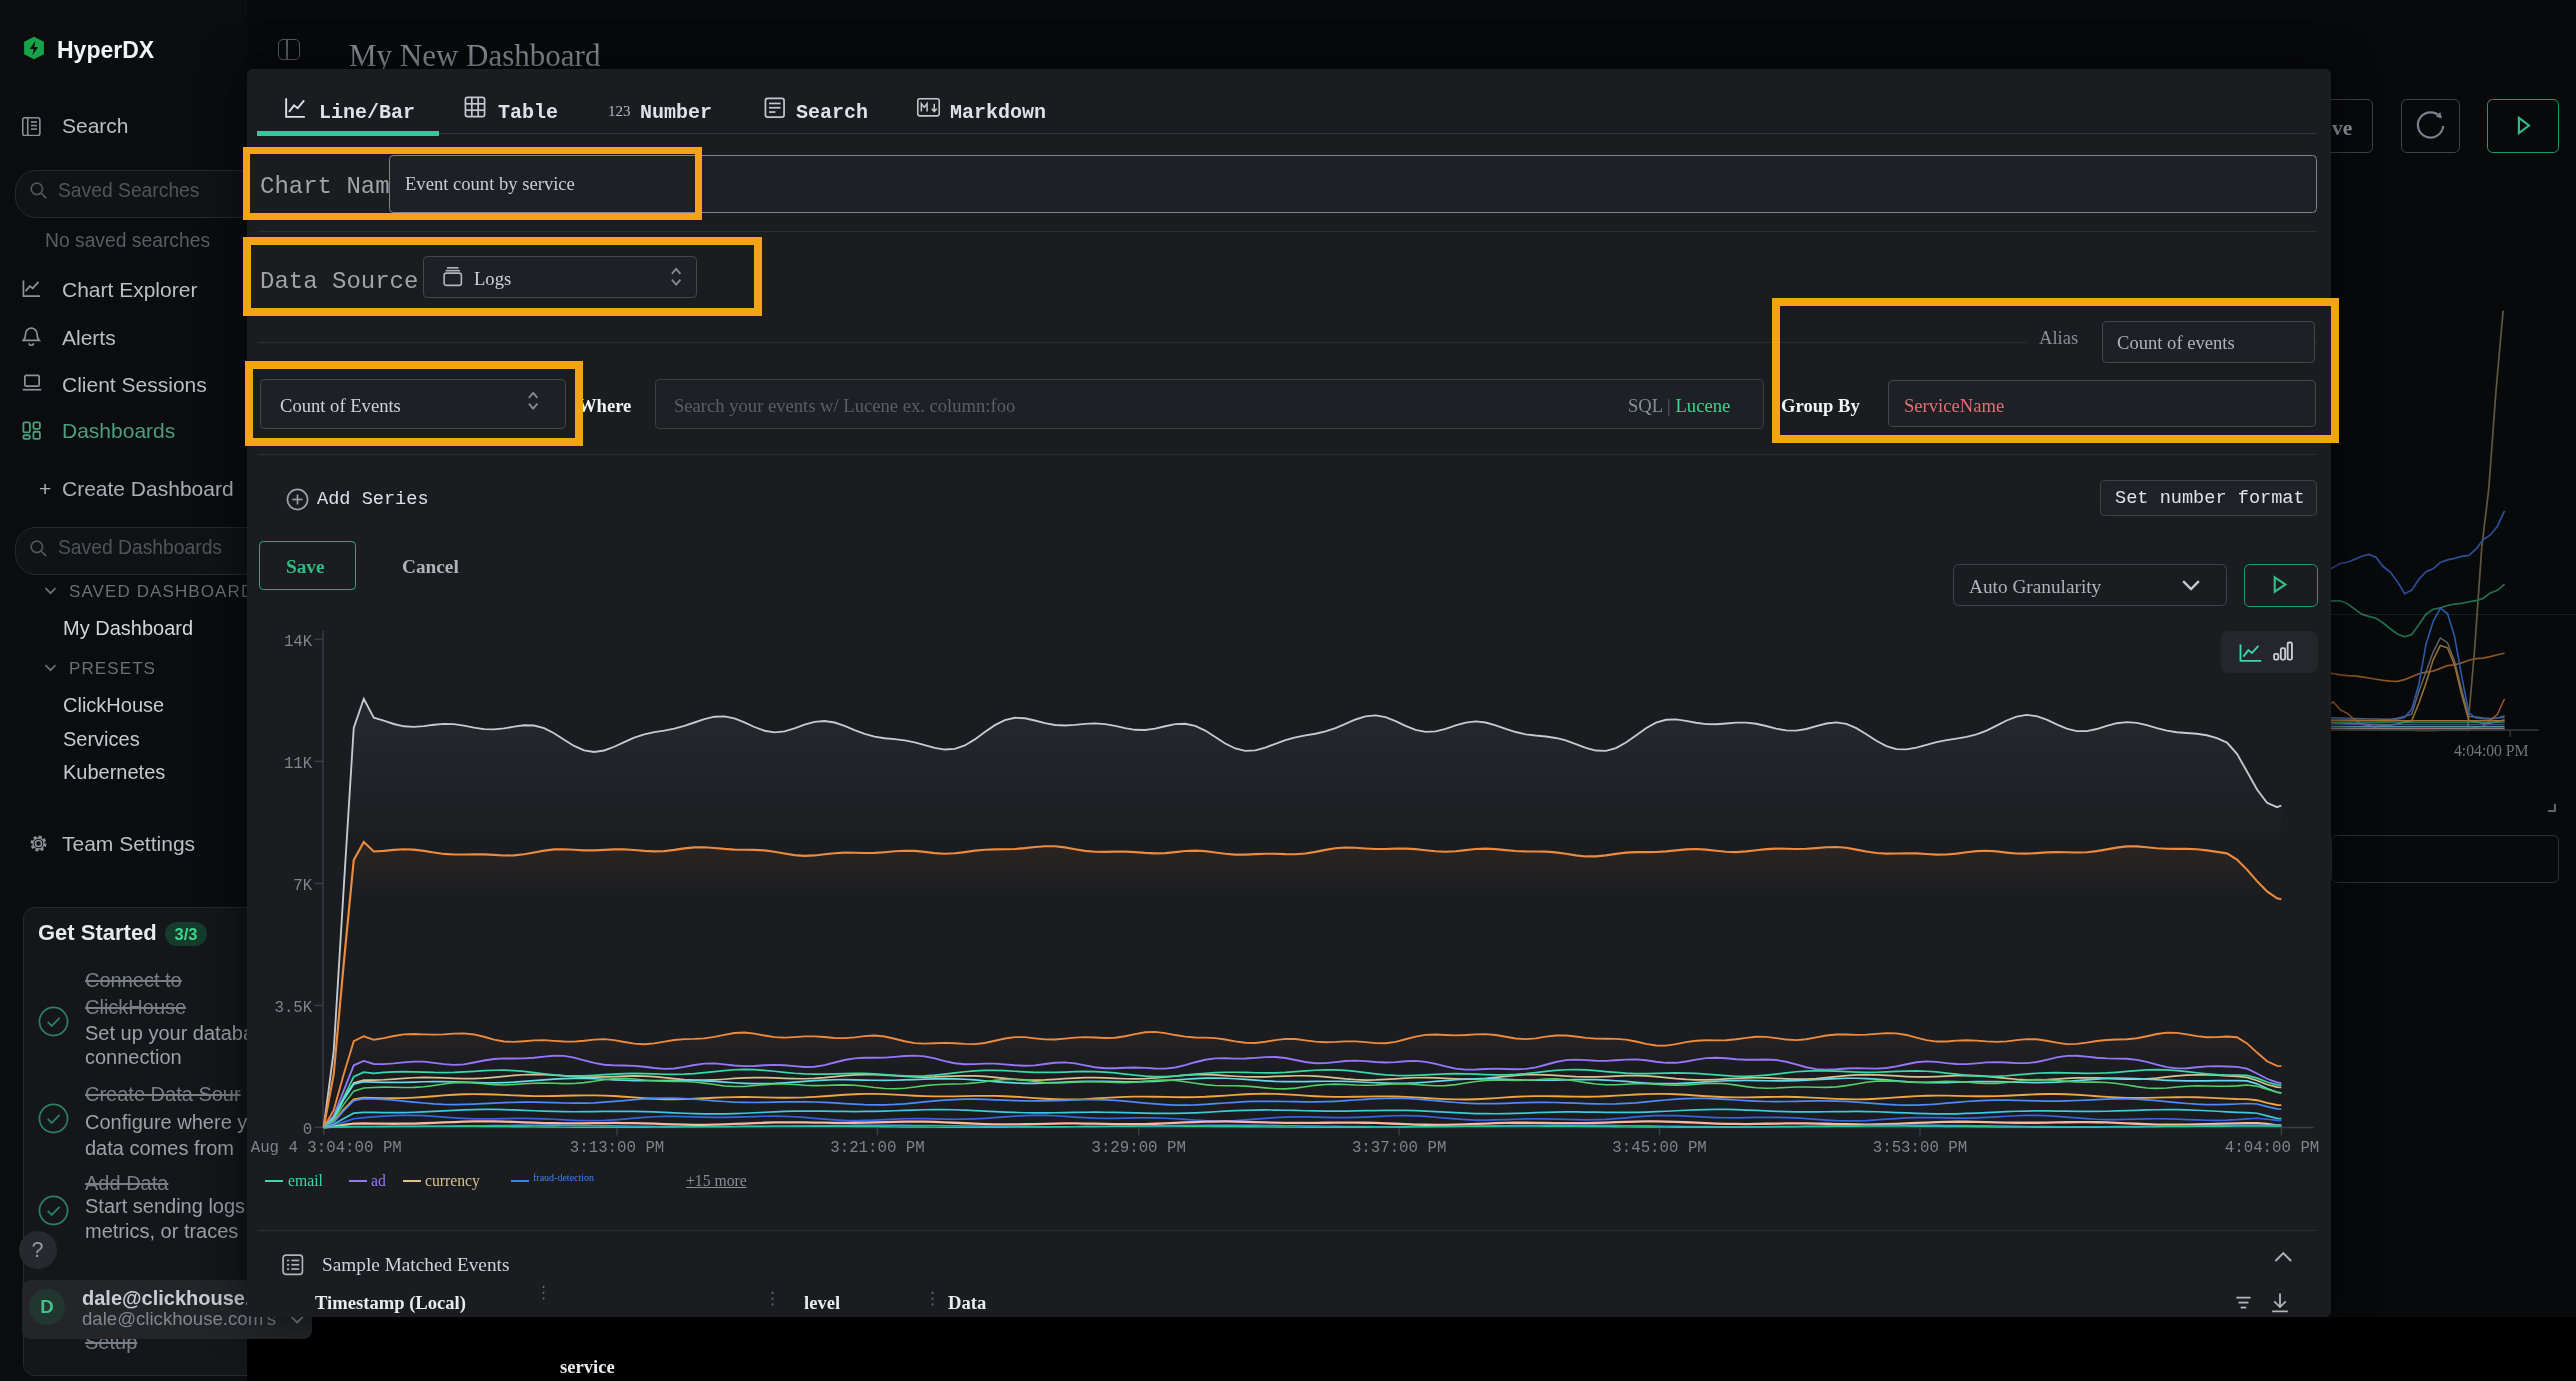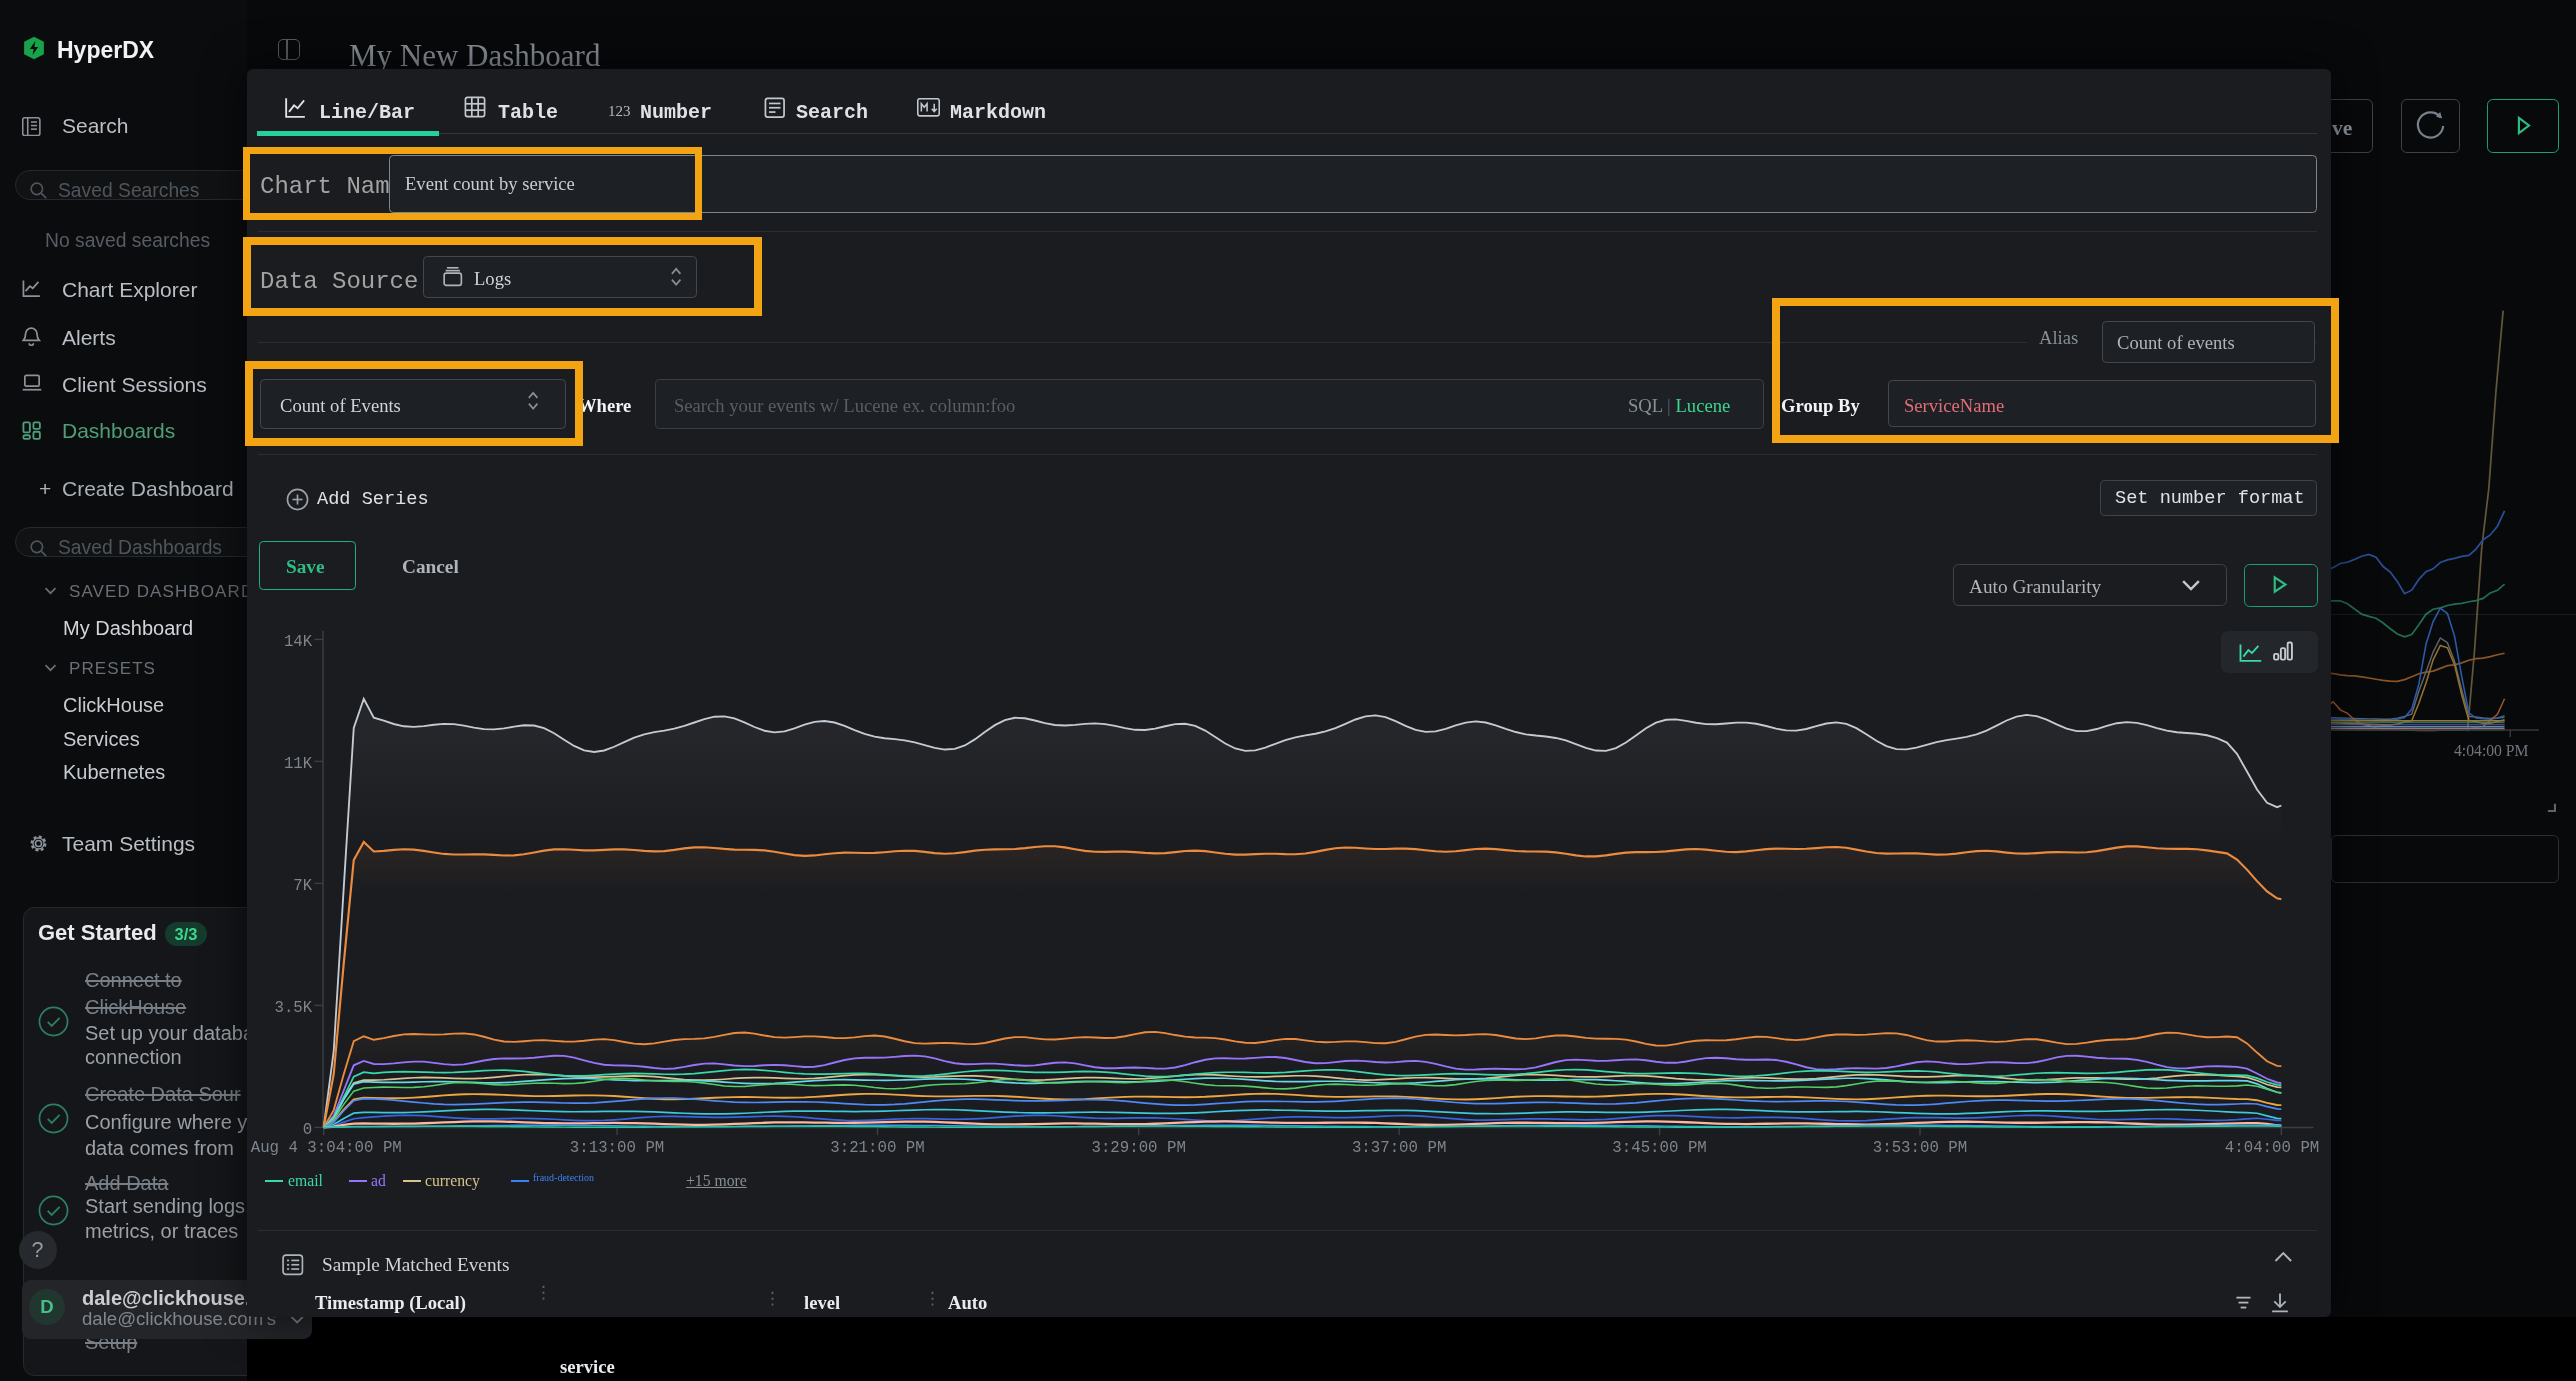--- a/index.html
+++ b/index.html
@@ -6,21 +6,21 @@
 .a{position:absolute}
 .mono{font-family:Liberation Serif, serif}
 .sans{font-family:"Liberation Sans",sans-serif}
 svg{display:block}
 .ax{font-family:"Liberation Mono",monospace;font-size:22px;fill:#7e848b}
 .axl{stroke:#3a3f45;stroke-width:2}
 
 #sidebar{left:0;top:0;width:247px;height:1381px;background:#0b0c0e}
 .nav{color:#b9bfc5;font-size:21px;font-family:"Liberation Sans",sans-serif}
 .navic{color:#8b9299}
-.sinput{left:15px;width:258px;height:30px;background:#101214;border:1.4px solid #26292d;border-radius:21px;color:#4e555b;font-size:19.3px;font-family:"Liberation Sans",sans-serif;line-height:39px;padding-left:42px}
+.sinput{left:15px;width:258px;height:48px;background:#101214;border:1.4px solid #26292d;border-radius:21px;color:#4e555b;font-size:19.3px;font-family:"Liberation Sans",sans-serif;line-height:39px;padding-left:42px}
 .caps{color:#686f76;font-size:17px;letter-spacing:1.1px;font-family:"Liberation Sans",sans-serif;white-space:nowrap}
 
 #modal{left:247px;top:69px;width:2084px;height:1248px;background:#1a1c20;border-radius:5.7px;box-shadow:0 0 43px rgba(0,0,0,.65)}
 .lbl{color:#a3a3a3;font-size:24px}
 .inp{background:#1d2024;border:1.4px solid #43484e;border-radius:4.3px}
 .divider{height:1.4px;background:#2a2e33}
 .tabtxt{color:#dee2e6;font-size:20px;font-weight:bold}
 .btxt{color:#dee2e6;font-weight:normal;font-size:18.6px}
 </style></head>
 <body>
@@ -418,21 +418,21 @@
     </g>
   </svg>
 <div class="a mono" style="left:322px;top:1254px;font-size:19.3px;color:#ced4da">Sample Matched Events</div>
 <svg class="a" style="left:2274px;top:1251px" width="18.6" height="11.4" viewBox="0 0 26 16">
     <path d="M2 14 L13 3 L24 14" fill="none" stroke="#aeb4ba" stroke-width="2.8"></path>
   </svg>
 
 <div class="a mono" style="left:315px;top:1292px;font-size:18.6px;font-weight:bold;color:#e9ecef">Timestamp (Local)</div>
 <div class="a mono" style="left:560px;top:1356px;font-size:18.6px;font-weight:bold;color:#e9ecef">service</div>
 <div class="a mono" style="left:804px;top:1292px;font-size:18.6px;font-weight:bold;color:#e9ecef">level</div>
-<div class="a mono" style="left:948px;top:1292px;font-size:18.6px;font-weight:bold;color:#e9ecef">Auto</div>
+<div class="a mono" style="left:948px;top:1292px;font-size:18.6px;font-weight:bold;color:#e9ecef">Data</div>
 <div class="a mono" style="left:535px;top:1288px;font-size:17px;color:#5c636a;letter-spacing:0;line-height:9.3px">⋮</div>
 <div class="a mono" style="left:764px;top:1288px;font-size:17px;color:#5c636a">⋮</div>
 <div class="a mono" style="left:924px;top:1288px;font-size:17px;color:#5c636a">⋮</div>
 <svg class="a" style="left:2235px;top:1294px" width="24" height="18.6" viewBox="0 0 34 26">
     <g fill="none" stroke="#aeb4ba" stroke-width="2.6">
       <line x1="2" y1="5" x2="22" y2="5"></line>
       <line x1="5" y1="12" x2="19" y2="12"></line>
       <line x1="8" y1="19" x2="16" y2="19"></line>
     </g>
   </svg>

